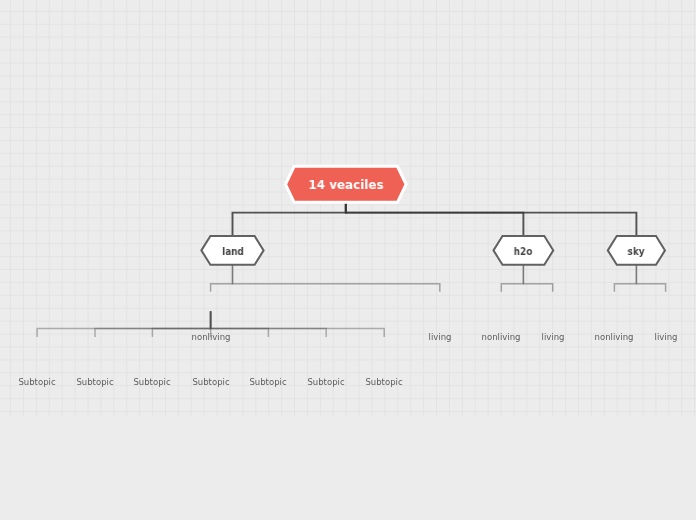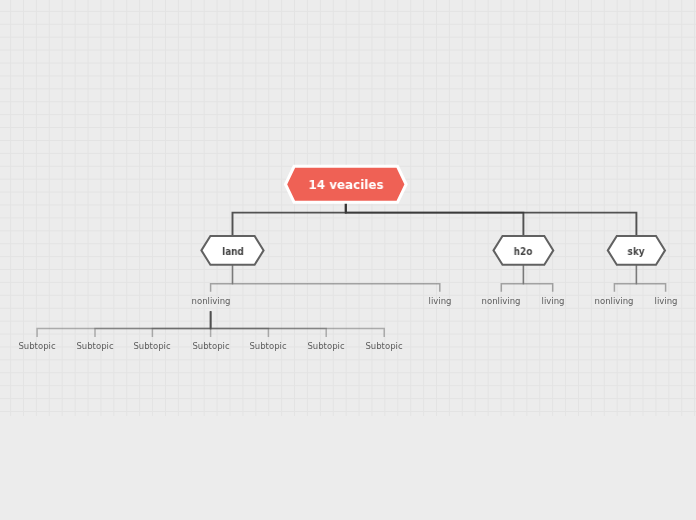--- a/index.html
+++ b/index.html
@@ -54,20 +54,21 @@
   }
   .hex-label {
     font-size: 9.9px;
     font-weight: bold;
     color: #474747;
     transform: translateX(-50%) scaleX(0.90);
   }
   .leaf-label {
     font-size: 8.5px;
     color: #5c5c5c;
+    margin-top: 36px;
   }
 </style>
 </head>
 <body>
 
 <div id="canvas">
 
   <svg class="layer" viewBox="0 0 696 520">
 
     <g>

